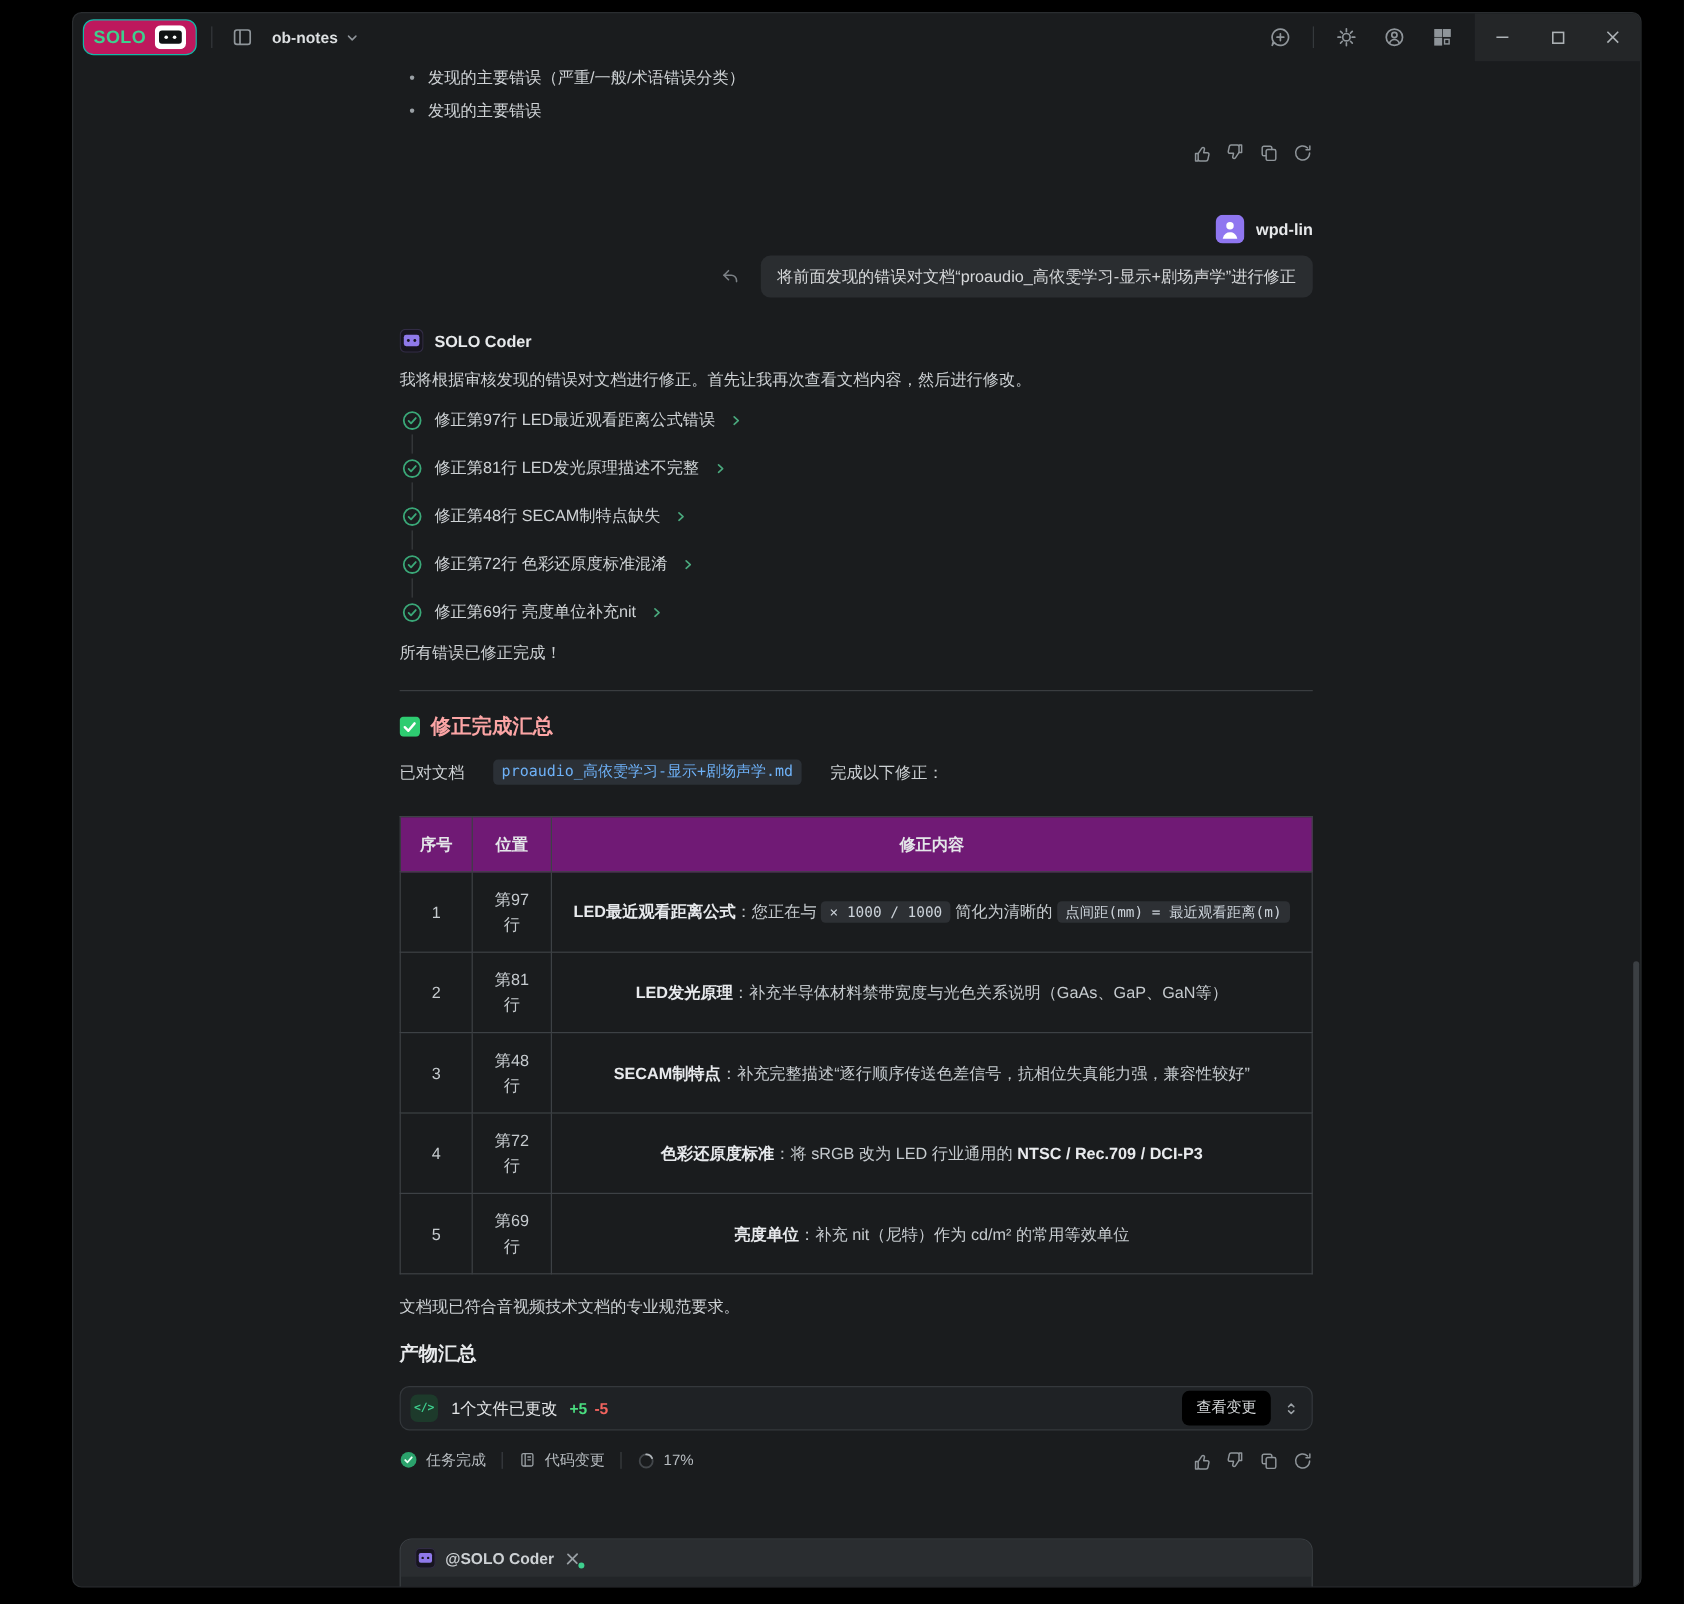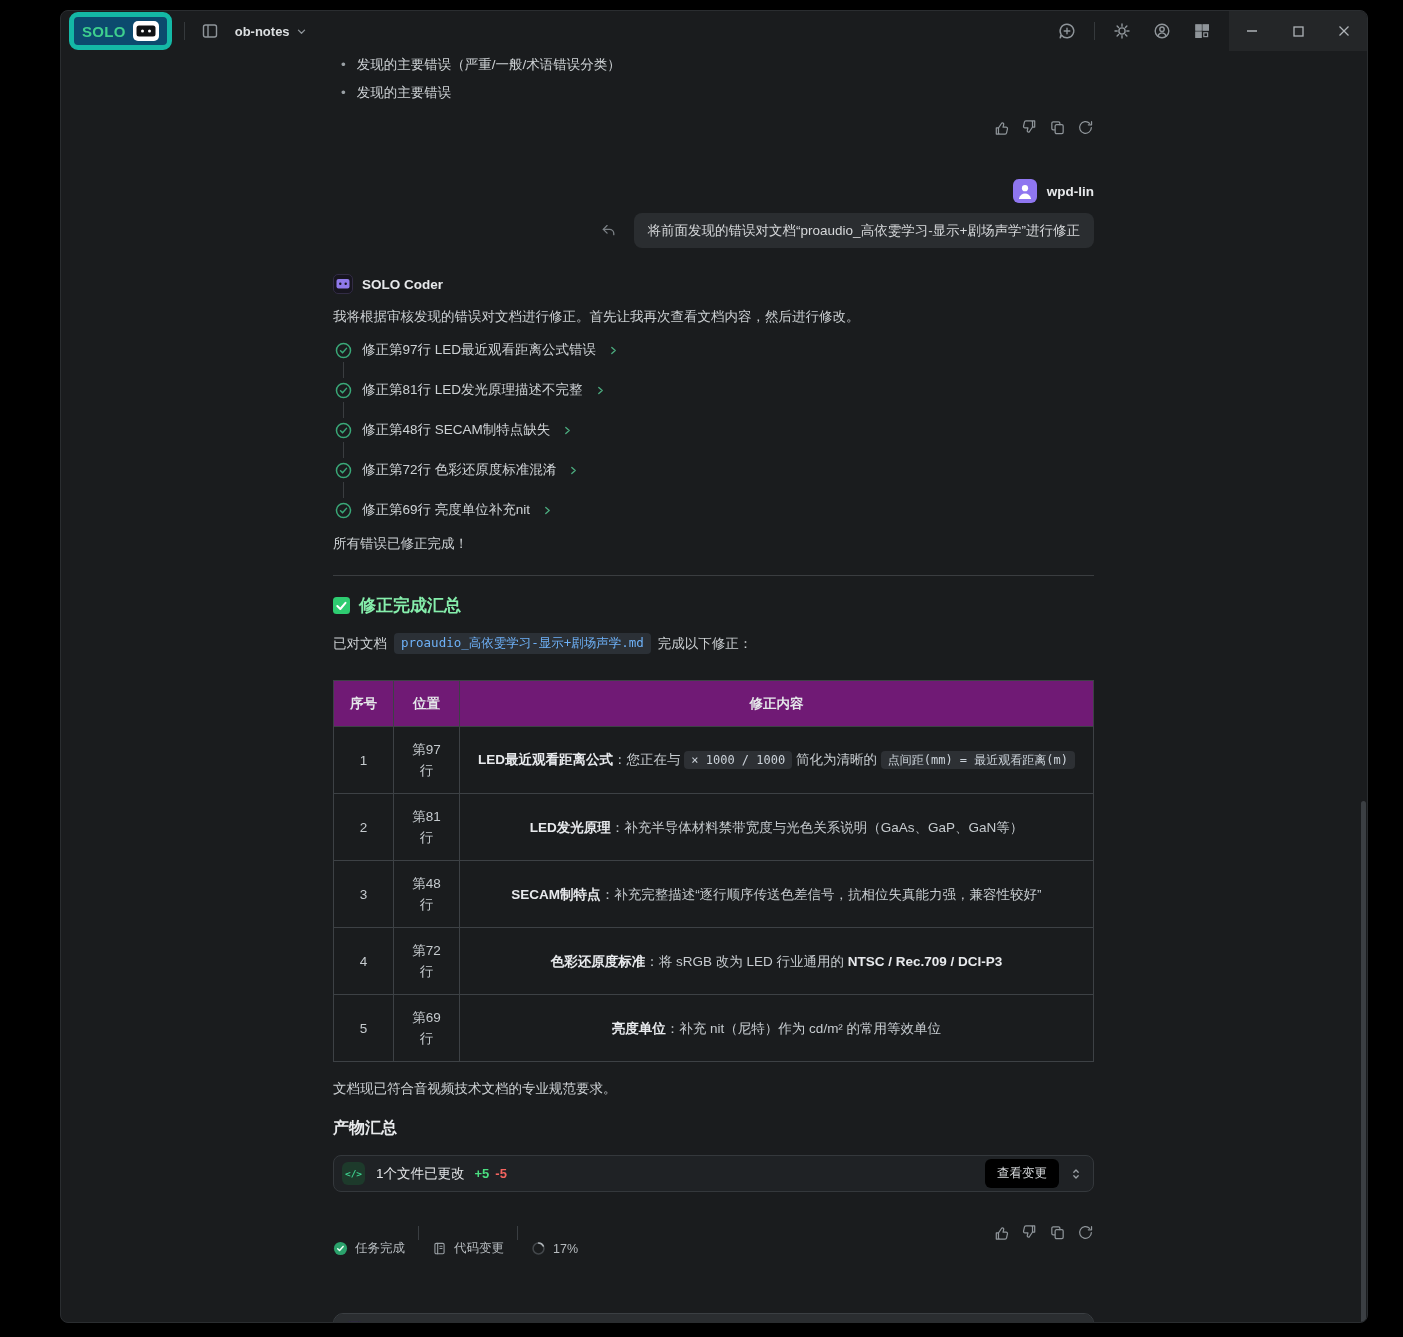--- a/index.html
+++ b/index.html
@@ -5,21 +5,21 @@
   * { margin:0; padding:0; box-sizing:border-box; }
   html,body { width:1403px; height:1337px; background:#000; font-family:"Liberation Sans","DejaVu Sans",sans-serif; }
   svg { display:block; }
 
   .window { position:absolute; left:60px; top:10px; width:1308px; height:1313px;
     background:#1a1c1e; border:1px solid #2a2d30; border-radius:8px; overflow:hidden; color:#ccd0d3; }
 
   
   .titlebar { height:40px; display:flex; align-items:center; justify-content:space-between; }
   .tb-left { display:flex; align-items:center; gap:12px; padding-left:8px; }
-  .logo-chip { display:flex; align-items:center; gap:7px; padding:4px 8px; border:5px solid #14b8a6; background:#0c4a6e; border-radius:9px; }
+  .logo-chip { display:flex; align-items:center; gap:7px; padding:4px 8px; border:1px solid #14b8a6; background:#be185d; border-radius:9px; }
   .logo-text { color:#3ecf8e; font-weight:700; font-size:15px; letter-spacing:.3px; }
   .tb-divider { width:1px; height:18px; background:#35393c; }
   .icon-btn { color:#8f959a; display:flex; align-items:center; justify-content:center; width:26px; height:26px; cursor:pointer; }
   .workspace-wrap { display:flex; align-items:center; gap:6px; color:#dcdfe1; }
   .workspace { font-size:13px; font-weight:700; }
   .tb-right { display:flex; align-items:center; height:40px; }
   .tb-icons { display:flex; align-items:center; gap:14px; padding-right:14px; }
   .win-controls { display:flex; align-items:stretch; height:40px; background:#242628; }
   .win-btn { width:46px; display:flex; align-items:center; justify-content:center; color:#aeb3b7; cursor:pointer; }
 
@@ -47,24 +47,24 @@
 
   .tasks { margin-top:14px; padding-left:2px; }
   .task-row { display:flex; align-items:center; gap:10px; }
   .task-label { color:#cfd3d6; }
   .task-chevron { color:#4aa87d; margin-left:2px; }
   .task-connector { width:1px; height:16px; background:#3a3d40; margin:3px 0 3px 8px; }
 
   .done-line { margin-top:16px; color:#ccd0d3; }
   .hr { border:none; border-top:1px solid #3a3d40; margin-top:22px; }
 
-  .h2 { display:flex; align-items:center; gap:9px; margin-top:18px; font-size:17px; font-weight:700; color:#86efac; }
+  .h2 { display:flex; align-items:center; gap:9px; margin-top:18px; font-size:17px; font-weight:700; color:#fca5a5; }
   .h3 { margin-top:20px; font-size:16px; font-weight:700; color:#e8eaec; }
 
-  .file-para { margin-top:16px; color:#ccd0d3; display:flex; align-items:center; gap:7px; flex-wrap:wrap; }
+  .file-para { margin-top:16px; color:#ccd0d3; display:flex; align-items:center; gap:24px; flex-wrap:wrap; }
   .codechip { font-family:"DejaVu Sans Mono","Liberation Mono",monospace; font-size:12.5px; color:#6eb1f7; background:#2b3036; padding:2px 7px; border-radius:4px; }
 
   table.fix-table { margin-top:26px; width:761px; border-collapse:collapse; }
   .fix-table th, .fix-table td { border:1px solid #3d4145; text-align:center; vertical-align:middle; padding:12px 14px; line-height:21px; }
   .fix-table th { background:#701a75; color:#e4e7e9; font-size:13.5px; font-weight:700; padding:12px 8px; }
   .fix-table td { color:#c6cbcf; font-size:13.5px; }
   .fix-table col.c-no { width:60px; } .fix-table col.c-loc { width:66px; }
   .seg-b { font-weight:700; color:#e8eaed; }
   .seg-c { font-family:"DejaVu Sans Mono","Liberation Mono",monospace; font-size:12px; background:#2d3034; color:#ccd3da; padding:2px 7px; border-radius:4px; }
 
@@ -75,21 +75,21 @@
   .code-chip-icon { width:23px; height:23px; border-radius:6px; background:#1d3a2b; color:#3ecf8e;
     display:flex; align-items:center; justify-content:center; font-family:"DejaVu Sans Mono",monospace; font-size:9.5px; font-weight:700; }
   .file-label { margin-left:11px; color:#e3e5e7; font-size:13.5px; }
   .add { color:#4ade80; margin-left:10px; font-weight:700; font-size:13px; }
   .del { color:#f4645f; margin-left:6px; font-weight:700; font-size:13px; }
   .card-spacer { flex:1; }
   .view-btn { background:#000000; color:#d6d9db; font-size:12.5px; border:none; border-radius:6px; padding:6px 12px; cursor:pointer; font-family:inherit; }
   .sort-icon { color:#9aa0a5; margin-left:10px; }
 
   .status-row { margin-top:16px; display:flex; align-items:center; font-size:12.5px; color:#b7bcc0; }
-  .status-item { display:flex; align-items:center; gap:7px;margin-top:32px; }
+  .status-item { display:flex; gap:7px; }
   .sep { width:1px; height:14px; background:#3a3e42; margin:0 13px; }
   .status-spacer { flex:1; }
   .status-actions { display:flex; gap:10px; }
   .status-actions .icon-btn { width:18px; height:18px; }
 
   
   .composer { margin-top:56px; width:761px; height:146px; background:#222528; border:1px solid #3b3f43; border-radius:10px;
     display:flex; flex-direction:column; overflow:hidden; }
   .composer-header { height:31px; background:#2a2d30; display:flex; align-items:center; gap:8px; padding:0 12px; }
   .mention { font-size:13px; font-weight:700; color:#cdd1d4; }

